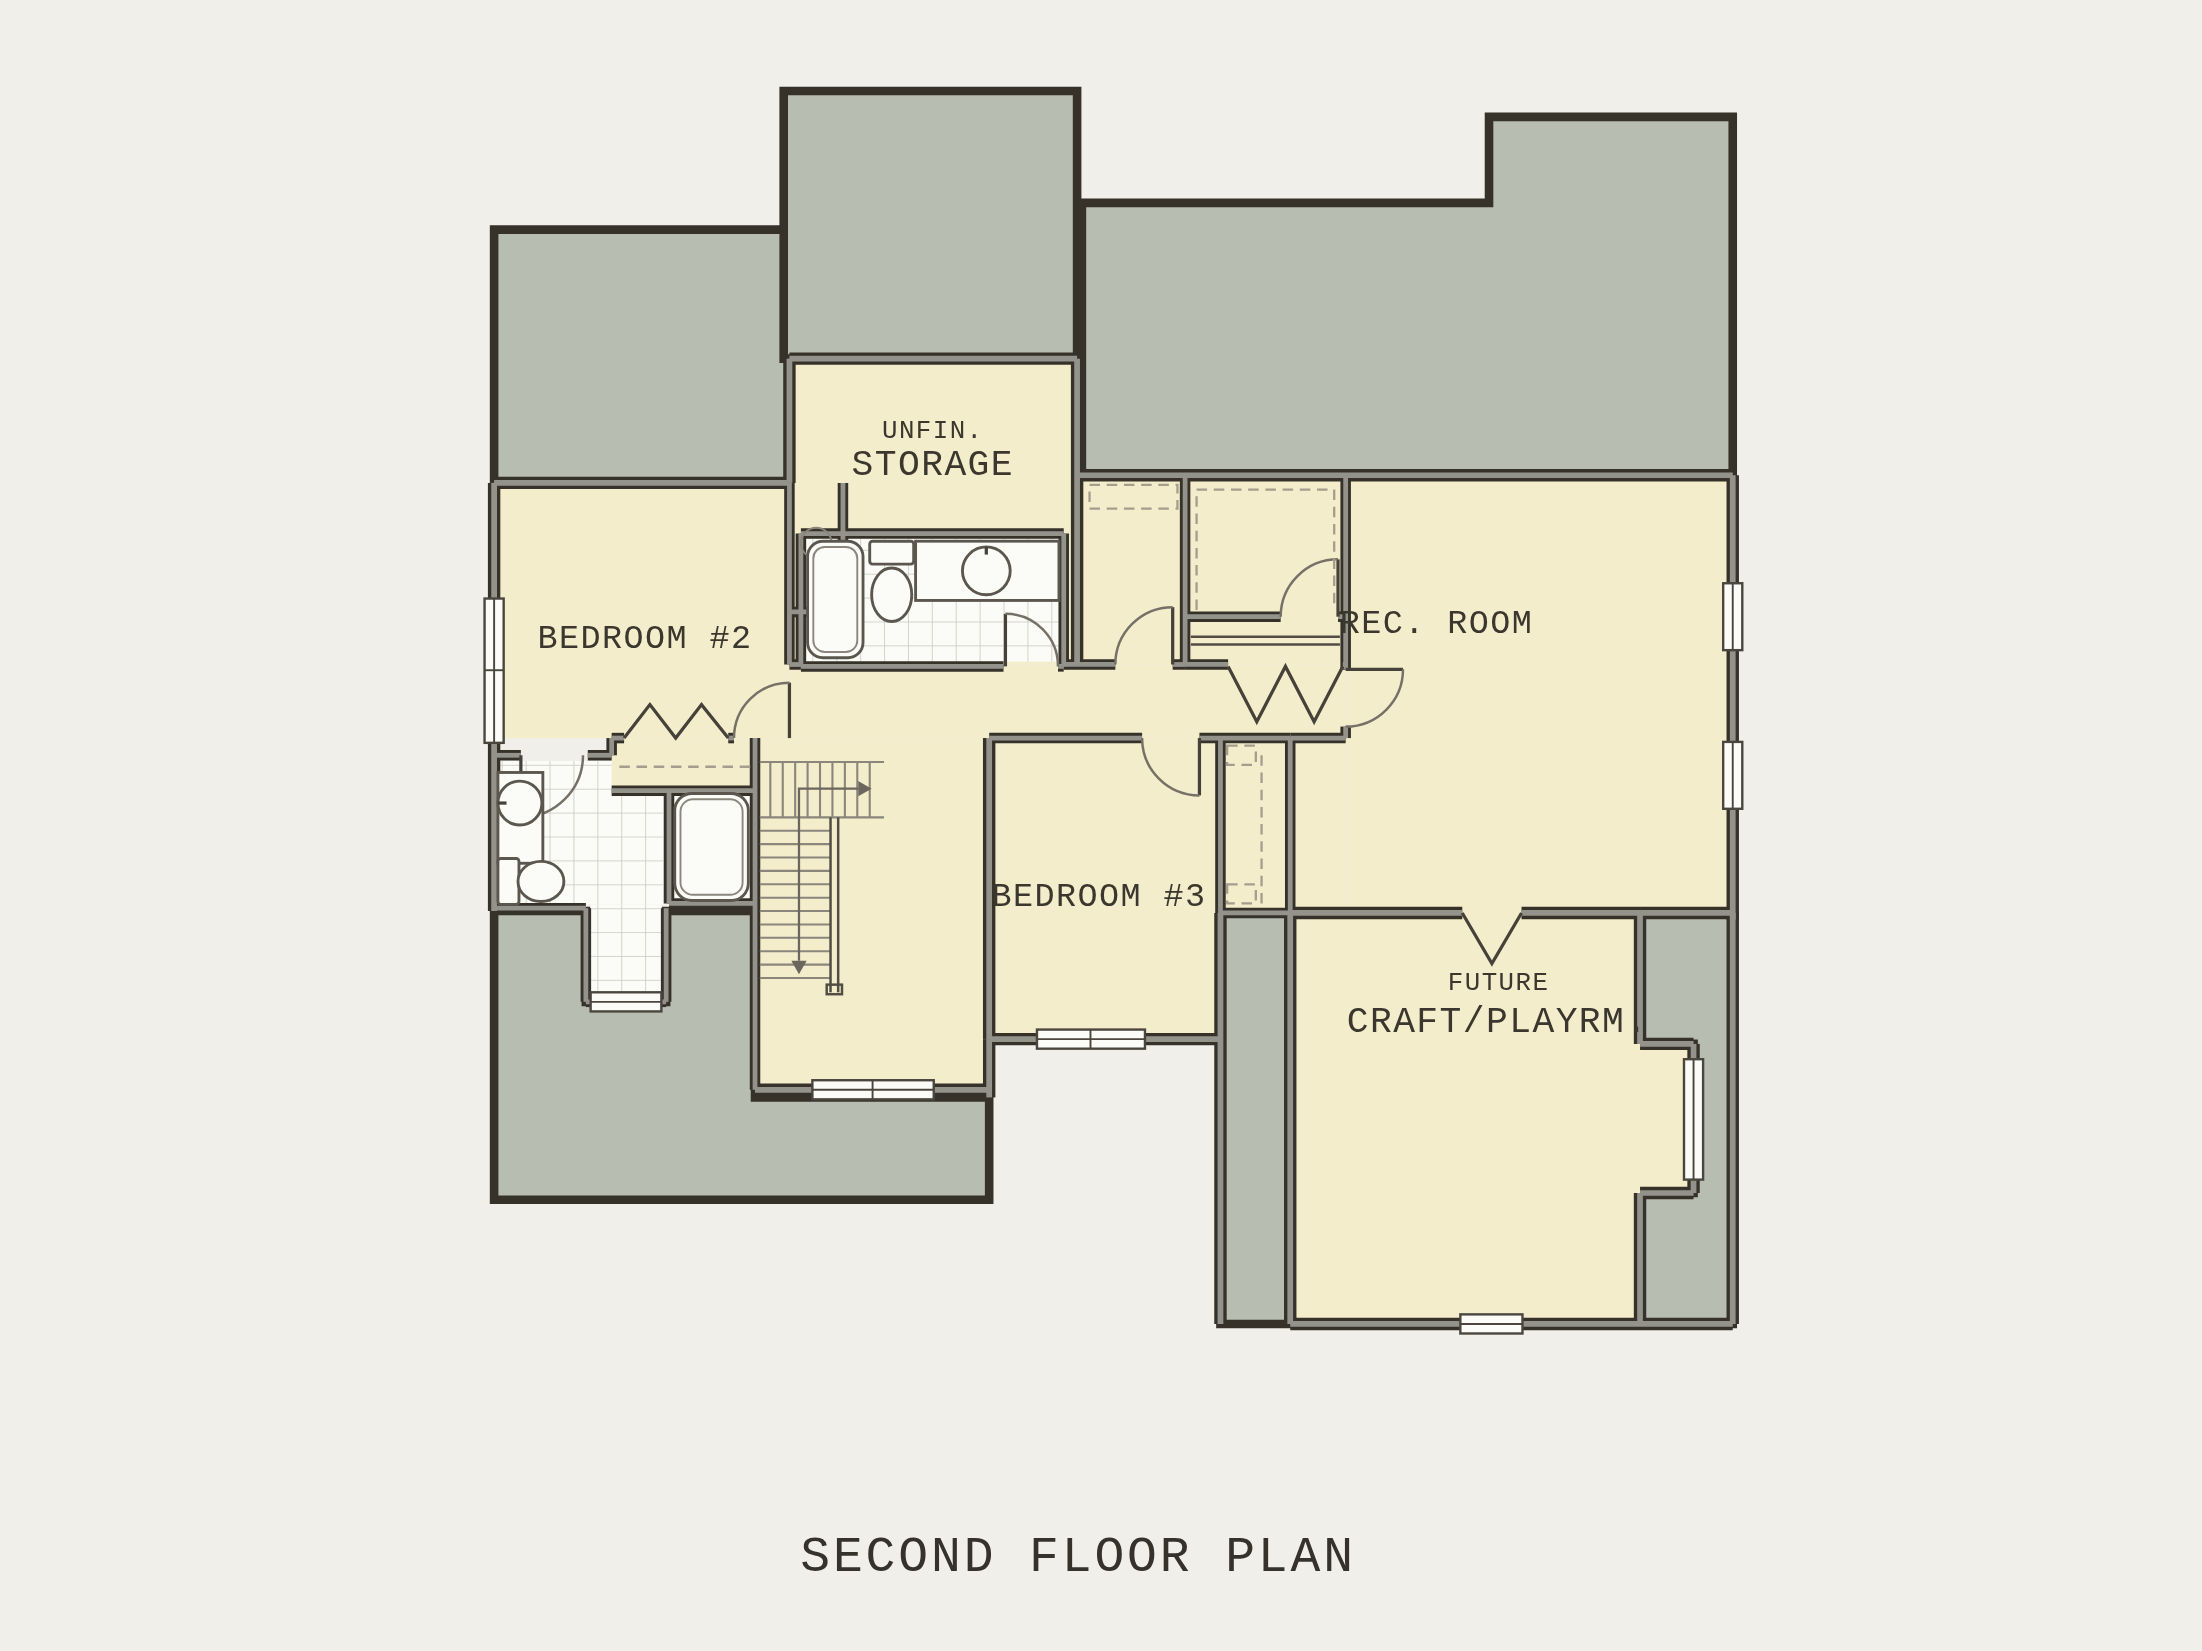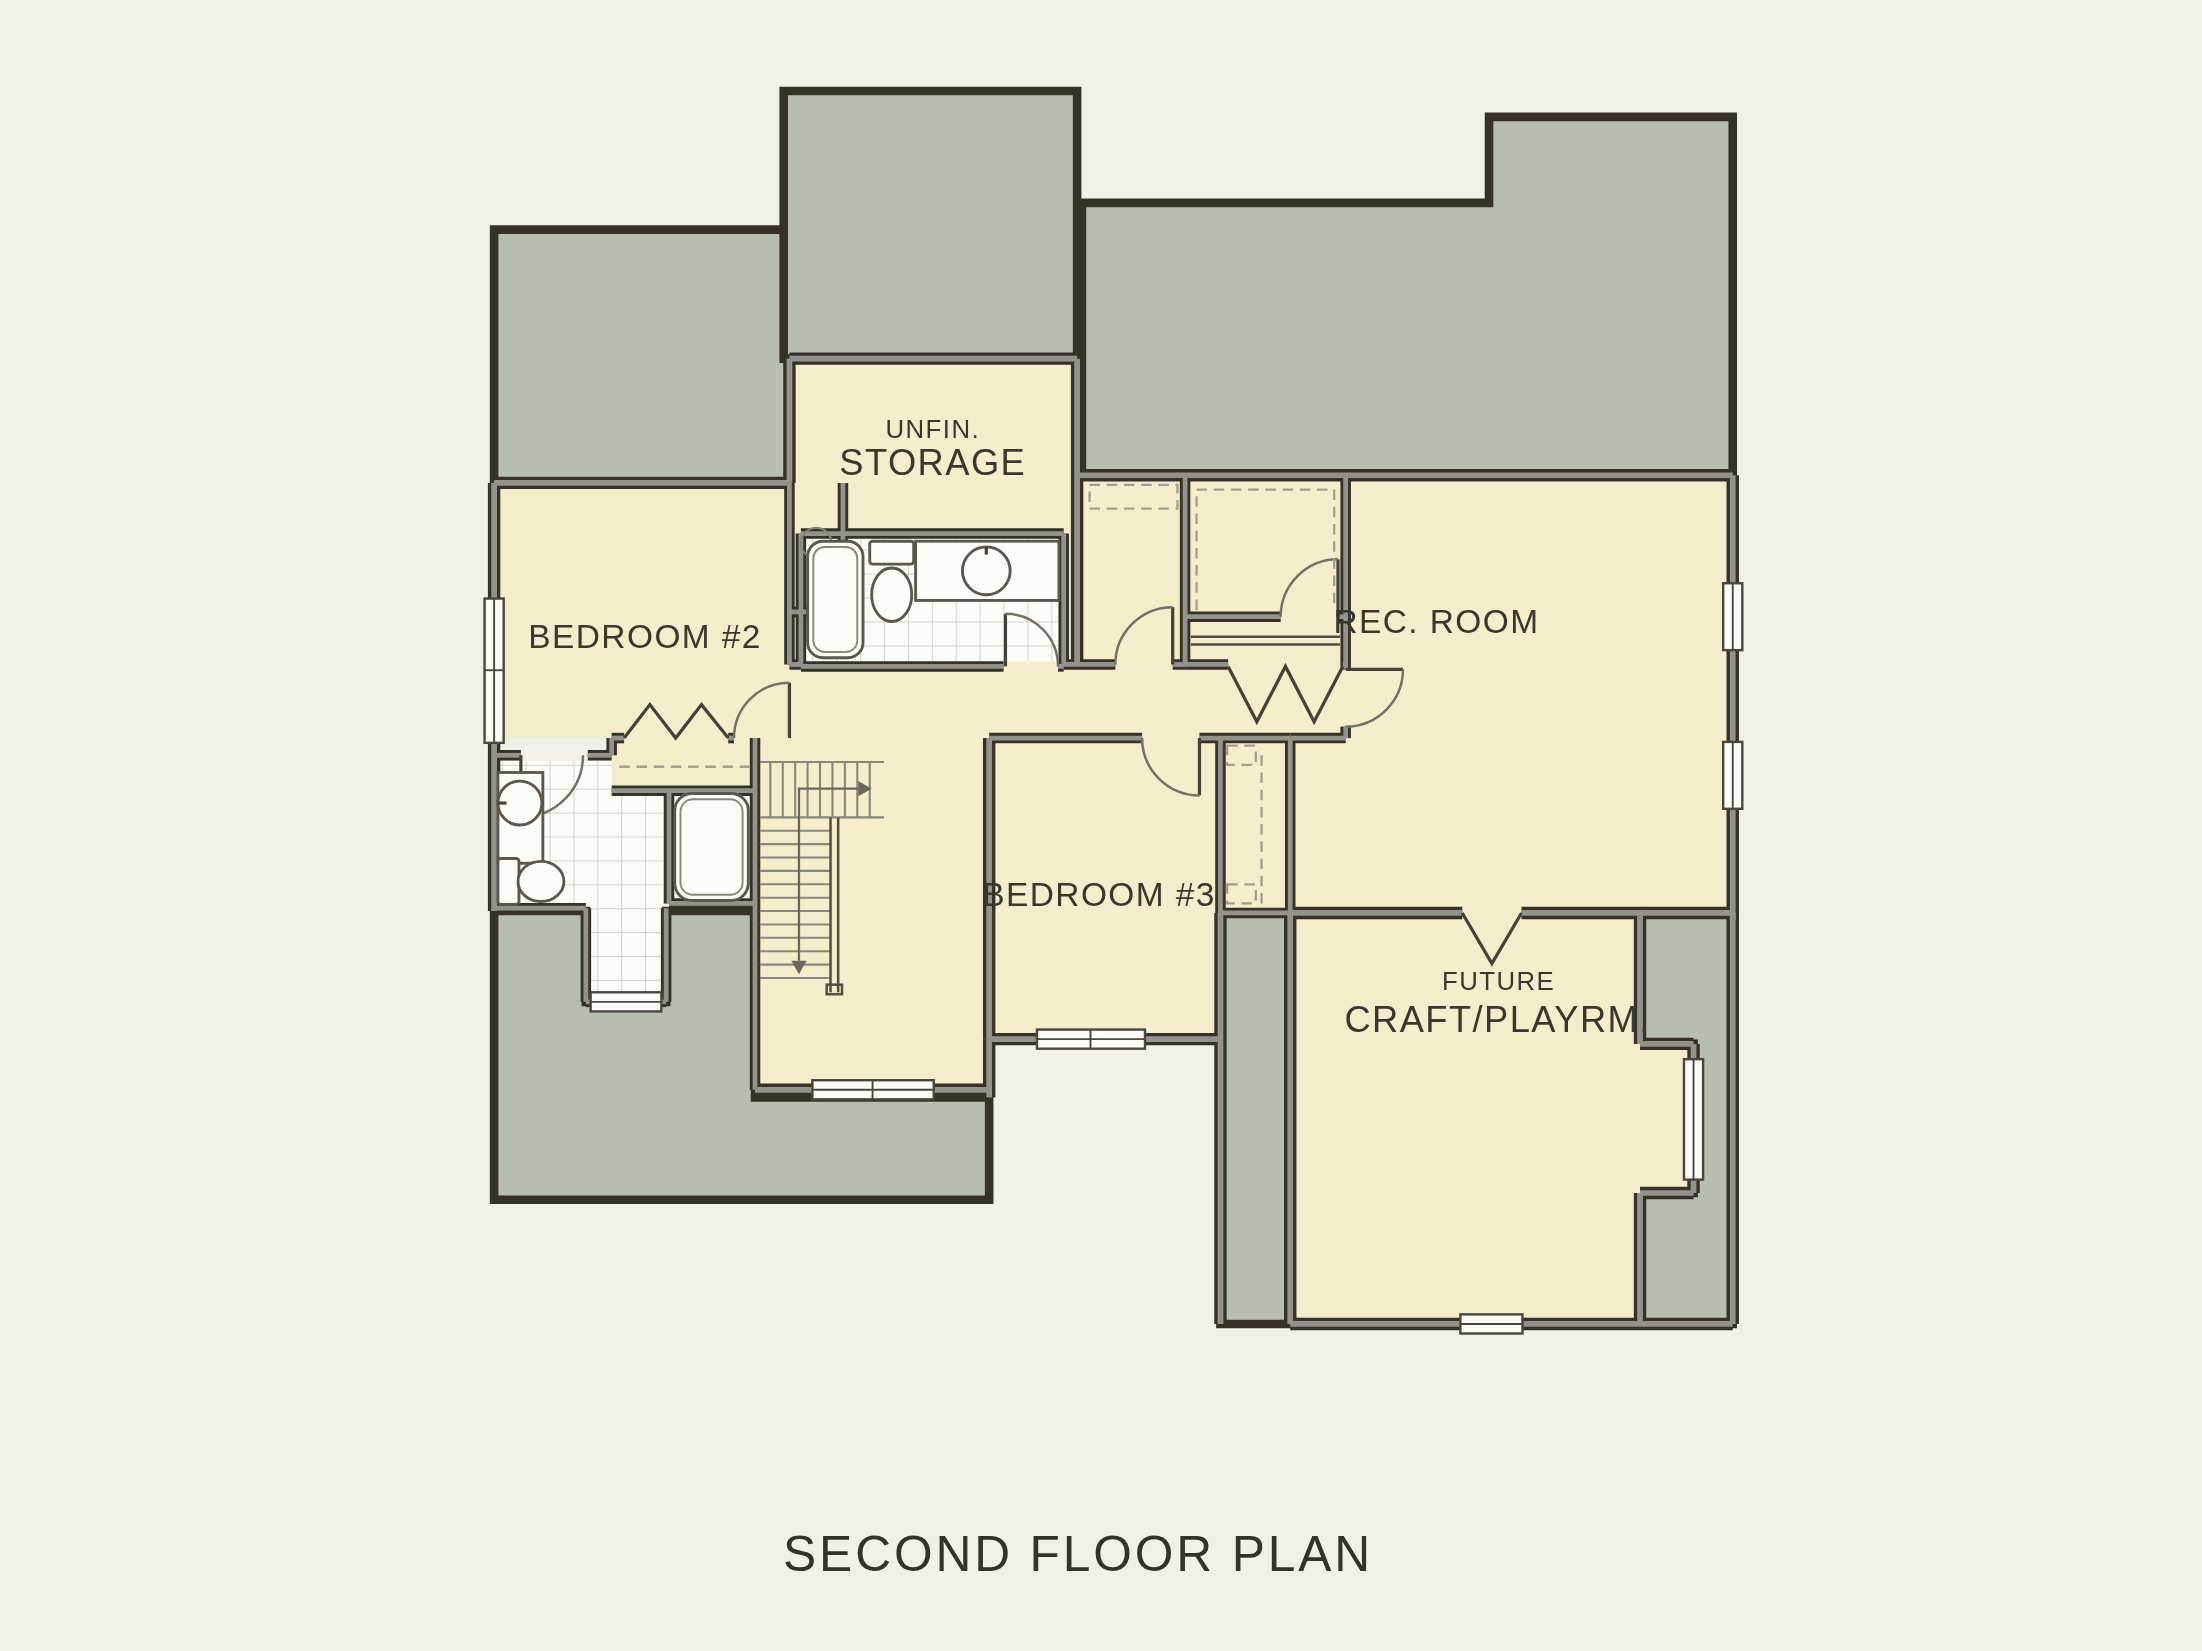--- a/index.html
+++ b/index.html
@@ -1,21 +1,21 @@
 <!DOCTYPE html>
 <html style="--bg: #f0efea; --cream: #f3edcb; --attic: #b8bdb2; --wall: #36322a; --ink: #3b372e;"><head>
 <meta charset="utf-8">
 <style>
   :root{
     --bg:#f0efea; --cream:#f3edcb; --attic:#b8bdb2; --wall:#36322a; --wallfill:#93938c;
     --white:#fbfbf7; --tile:#c9c9c1; --ink:#3b372e; --dash:#a59d8d; --arc:#767167; --tread:#8a867c;
   }
   html,body{margin:0;padding:0;background:var(--bg);}
   .page{position:relative;width:2083px;height:1652px;background:var(--bg);overflow:hidden;
-        font-family:Liberation Sans, sans-serif;}
+        font-family:Liberation Mono, monospace;}
   svg{display:block}
   .gray{fill:var(--attic);stroke:var(--wall);stroke-width:9;}
   .cream{fill:var(--cream);stroke:none;}
   .whitefloor{fill:var(--white);stroke:none;}
   .wall-d{stroke:var(--wall);stroke-width:13;fill:none;stroke-linecap:butt;}
   .wall-l{stroke:var(--wallfill);stroke-width:6;fill:none;stroke-linecap:butt;}
   .iwall-d{stroke:var(--wall);stroke-width:11;fill:none;}
   .iwall-l{stroke:var(--wallfill);stroke-width:5;fill:none;}
   .win{fill:var(--white);stroke:#4a463e;stroke-width:2.5;}
   .winline{stroke:#4a463e;stroke-width:2;fill:none;}

